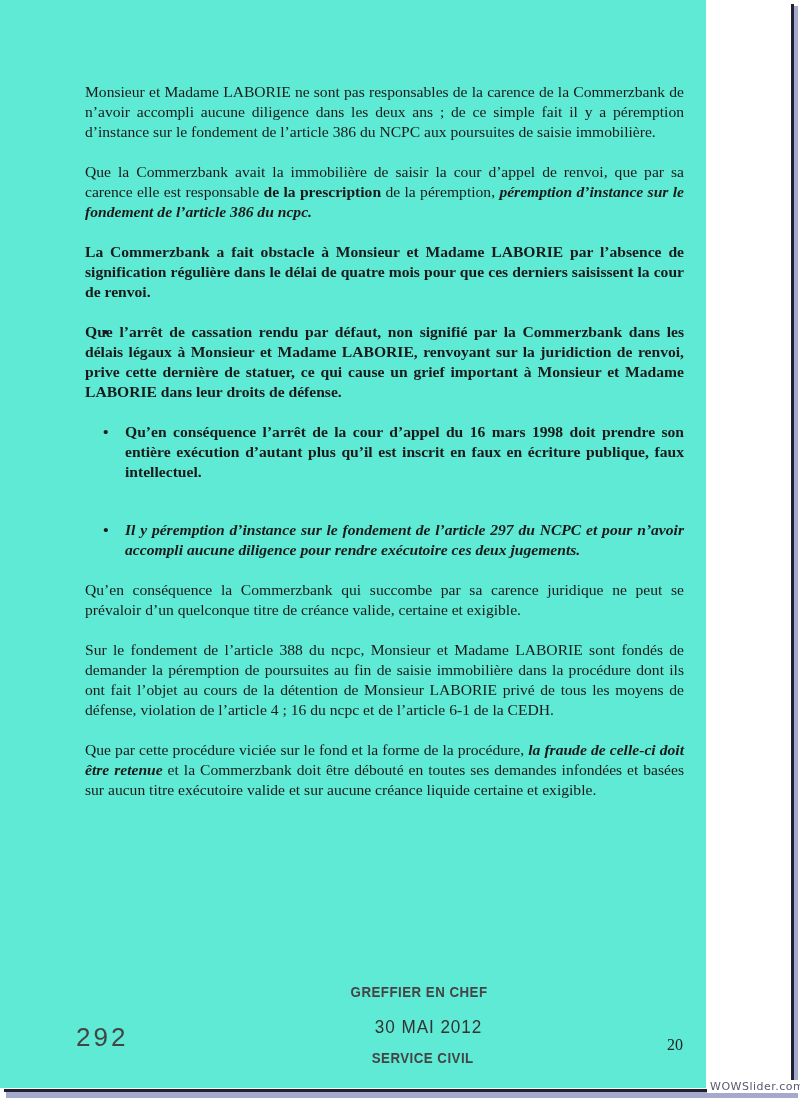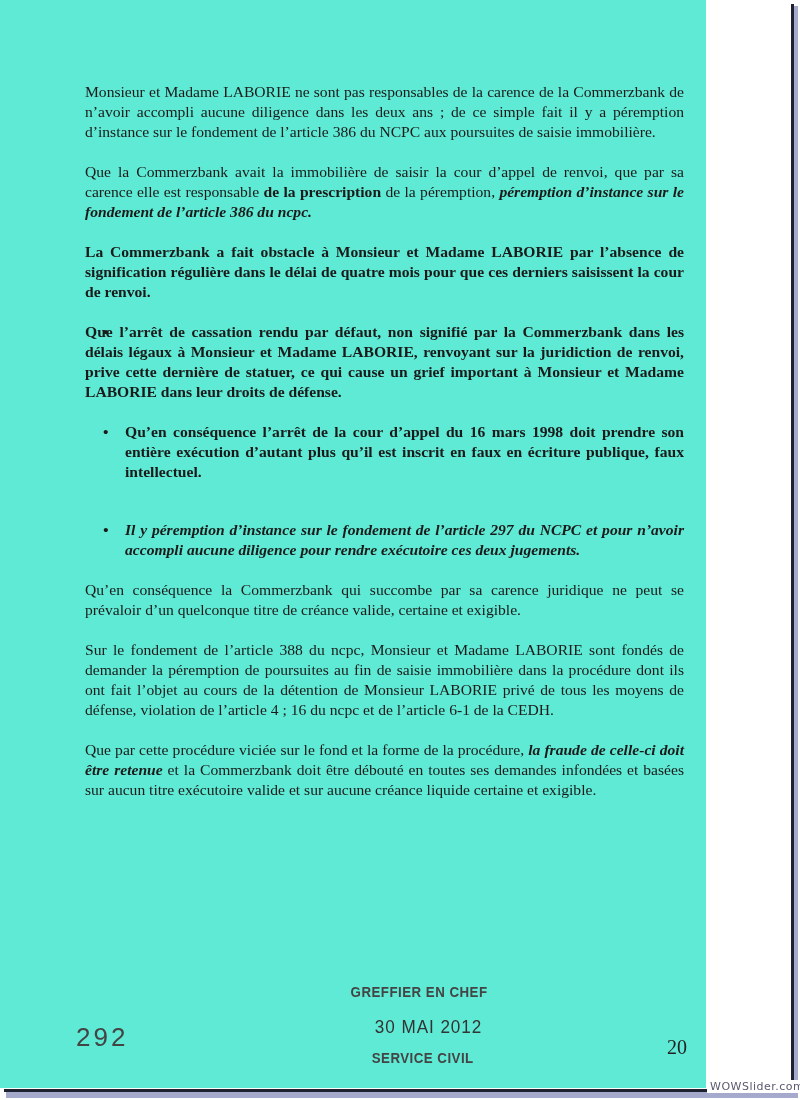--- a/index.html
+++ b/index.html
@@ -54,21 +54,21 @@
   }
   .stamp-title { left: 347px; top: 984px; }
   .stamp-date { left: 372px; top: 1017px; font-size: 18px; font-weight: normal; color: #333; letter-spacing: 1px; }
   .stamp-service { left: 369px; top: 1050px; }
   .handwritten {
     position: absolute; left: 76px; top: 1022px;
     font-family: Liberation Sans, sans-serif; font-size: 26px; color: #444;
     font-weight: 300; letter-spacing: 3px;
   }
   .page-number {
-    position: absolute; left: 667px; top: 1036px; font-size: 20px; color: #222;
+    position: absolute; left: 667px; top: 1036px; font-size: 16px; color: #222;
   }
   .watermark {
     position: absolute; left: 707px; top: 1080px;
     font-family: "DejaVu Sans", sans-serif; font-size: 11px; color: #5a5a70;
     background: #ffffff; padding: 0 3px; letter-spacing: 0.5px;
   }
 </style>
 </head>
 <body>
 

